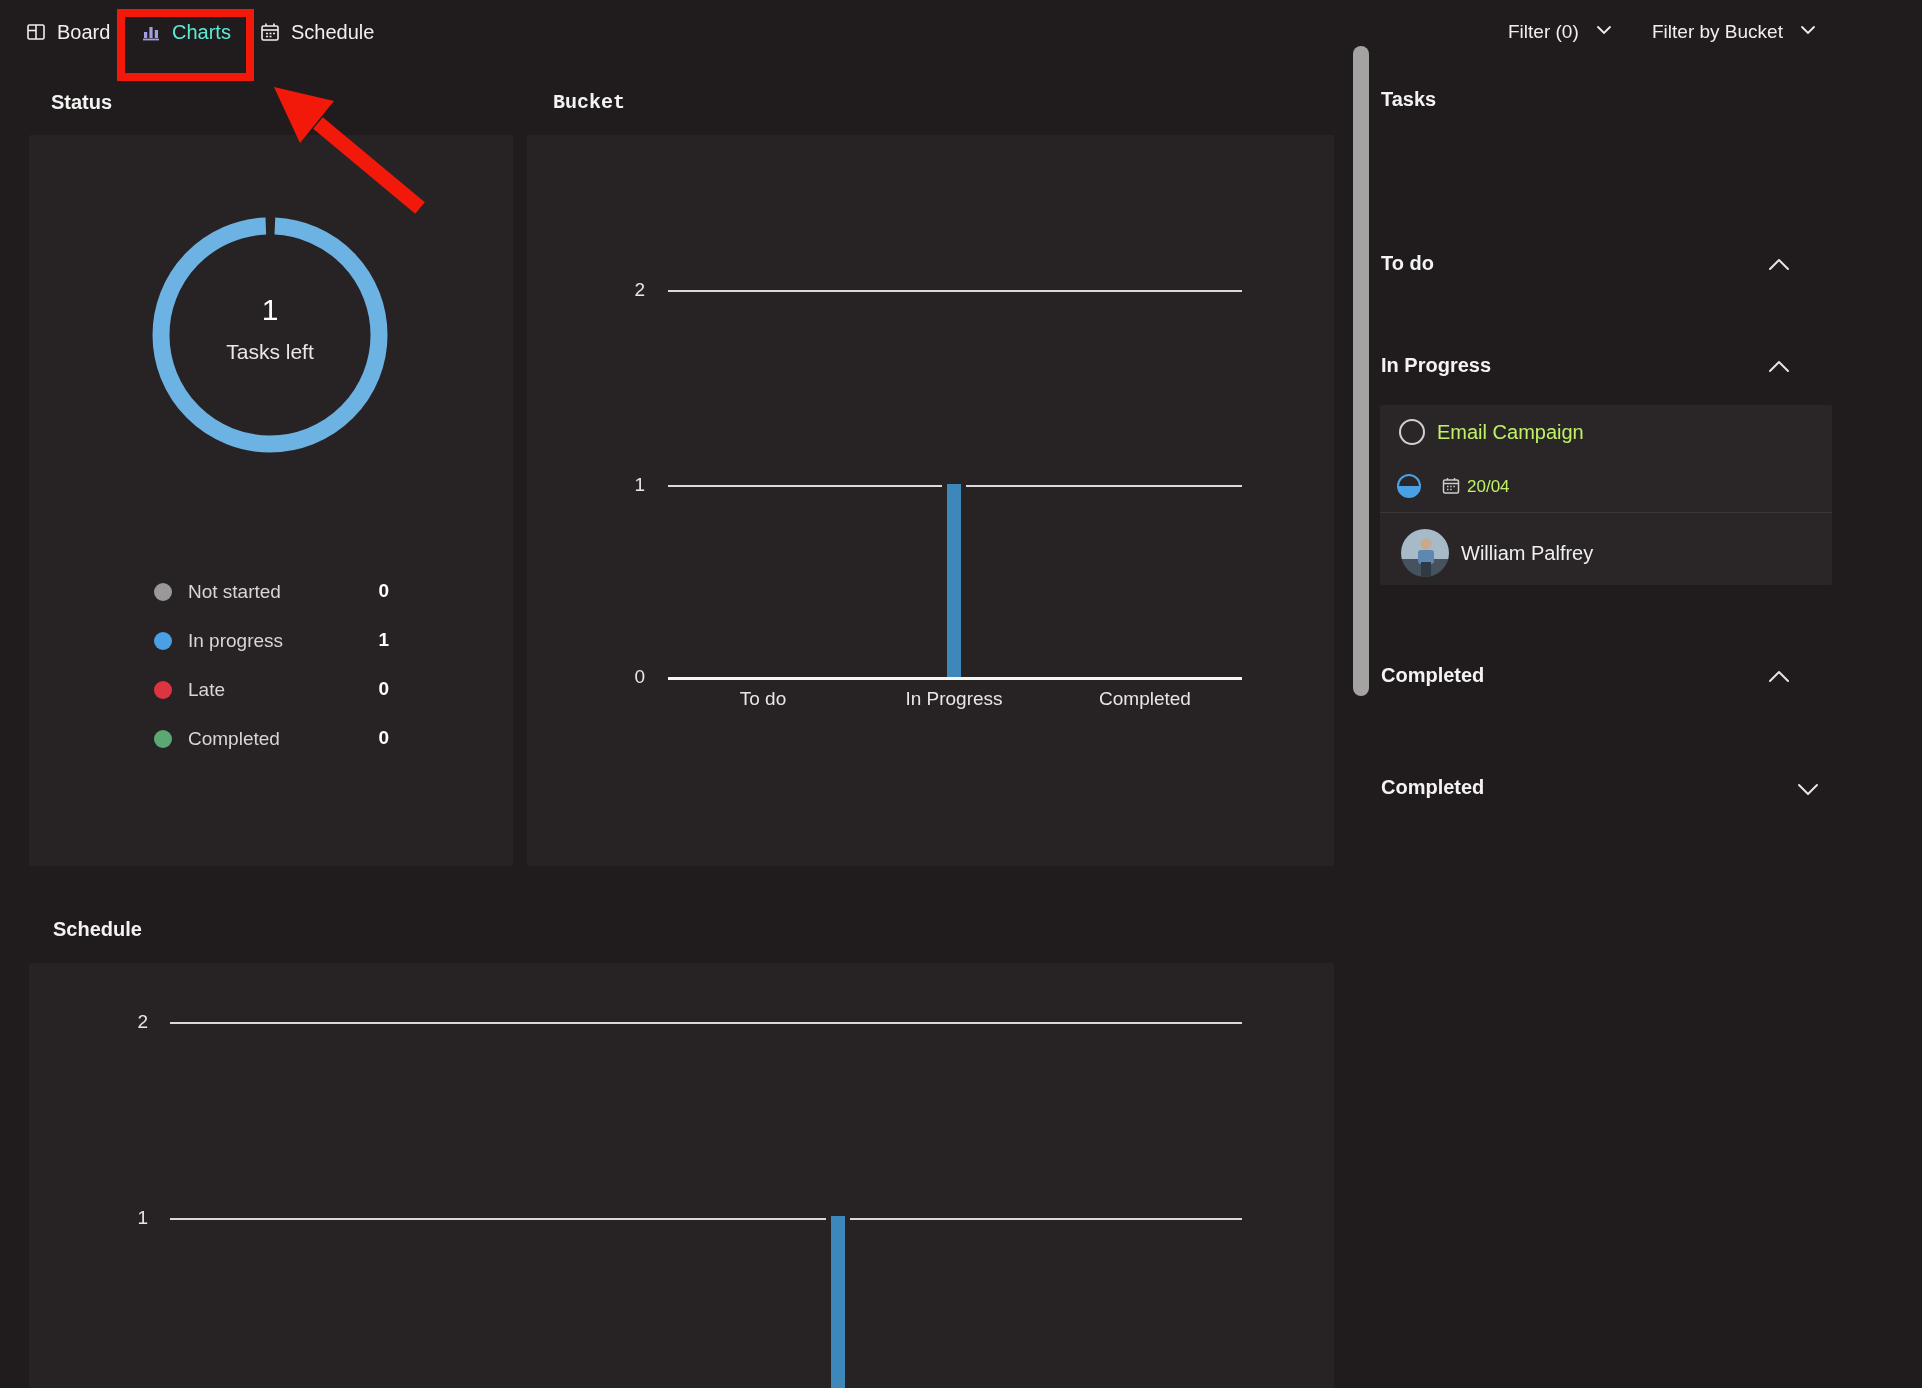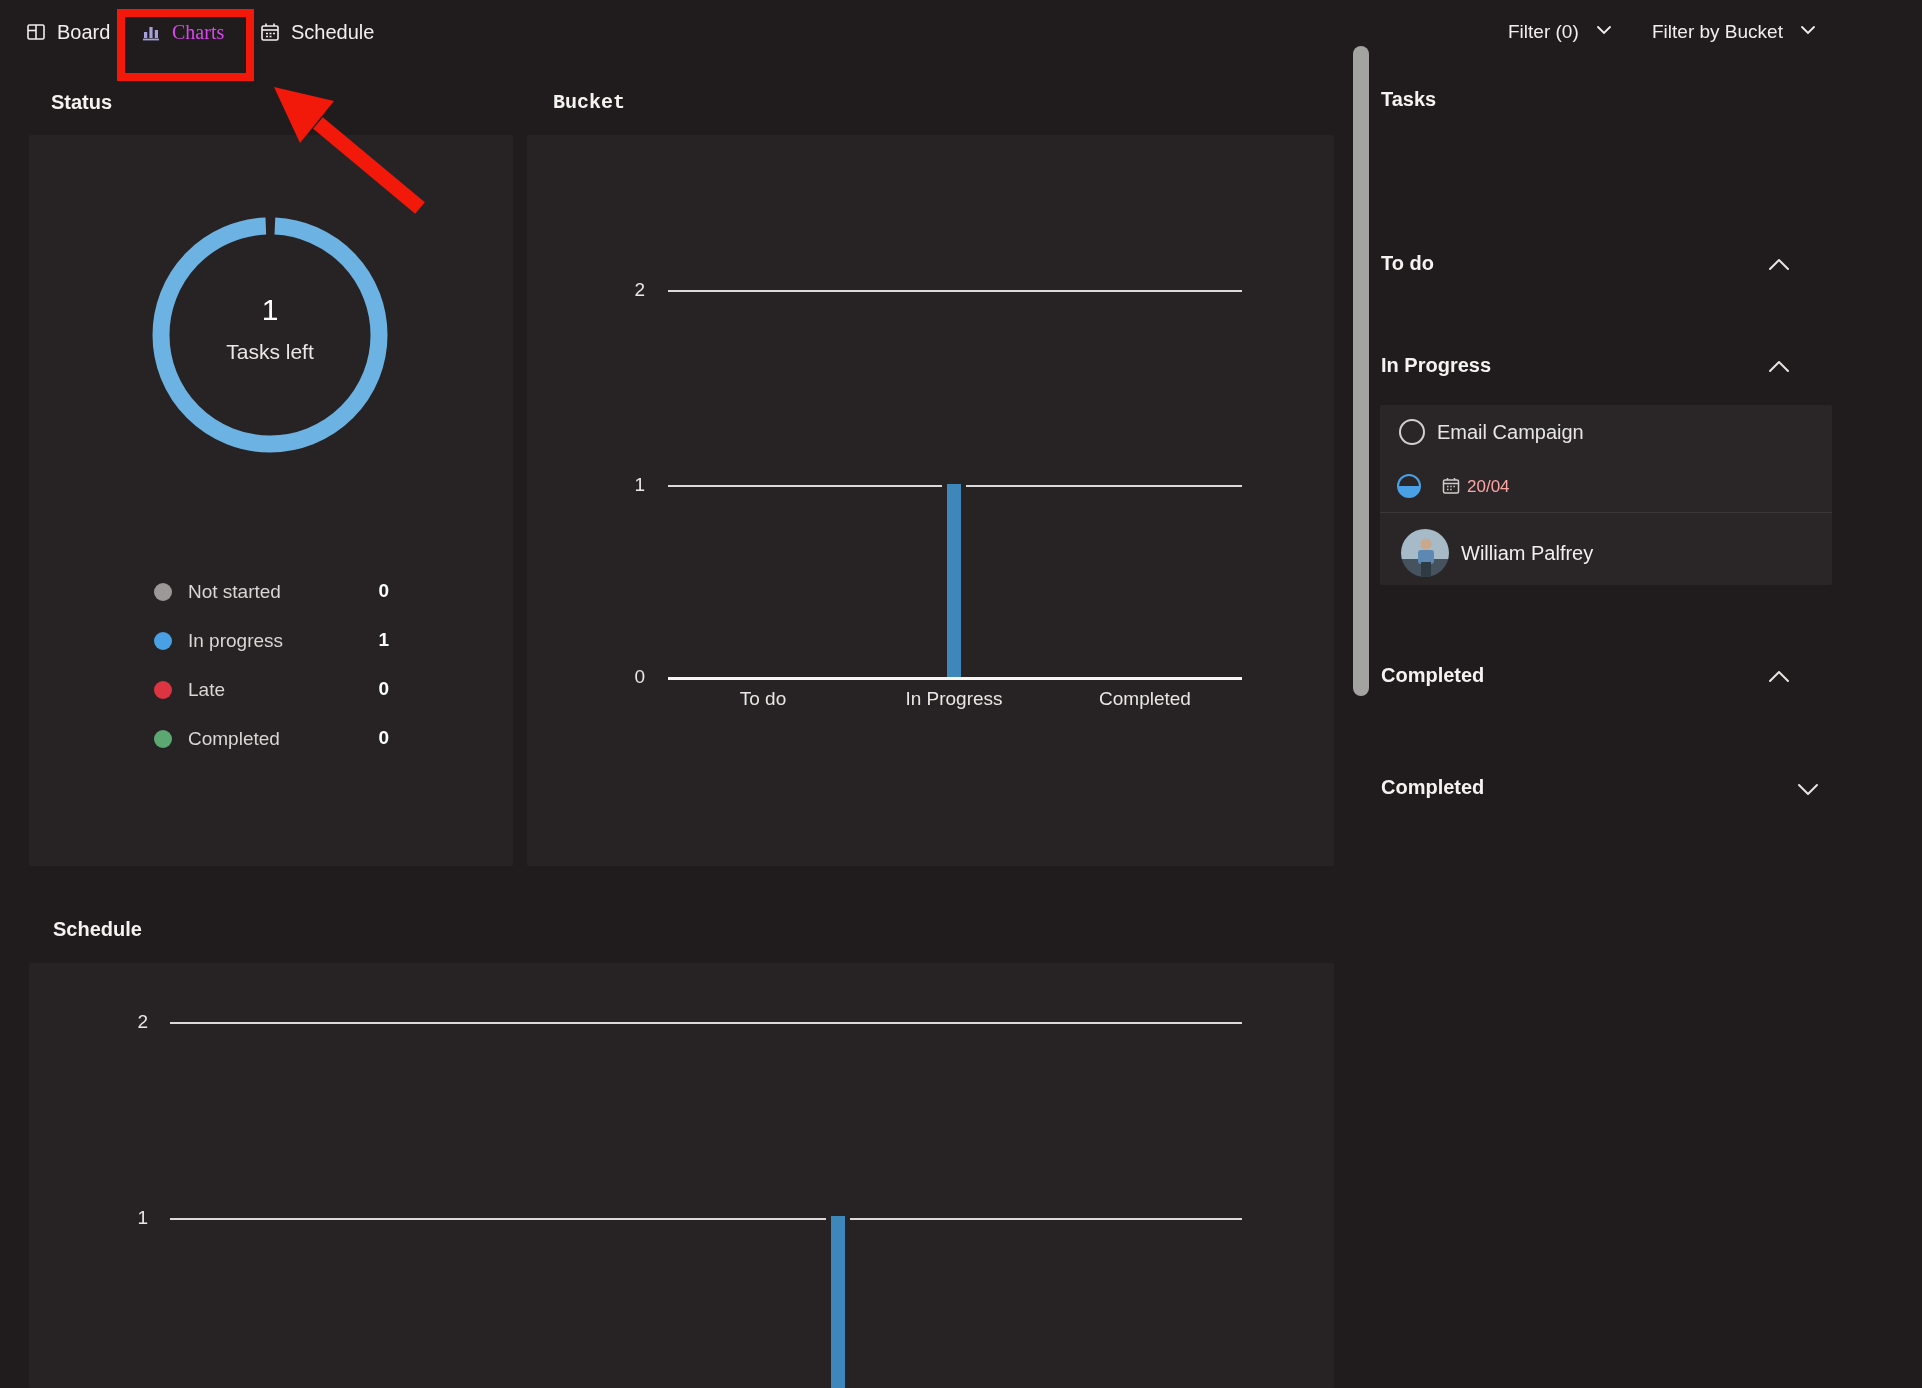--- a/index.html
+++ b/index.html
@@ -8,21 +8,21 @@
     position:relative;width:1922px;height:1388px;overflow:hidden;
     background:#201c1d;
     font-family:"Liberation Sans", sans-serif;
     color:#f0eeee;
   }
   .abs{position:absolute;}
 
   
   .tab{display:flex;align-items:center;gap:10px;font-size:20px;color:#f0eeee;cursor:pointer;height:40px;}
   .tab svg{display:block;}
-  .tab.active{color:#d946ef;font-family:Liberation Serif, serif;}
+  .tab.active{color:#5eead4;}
   .ctrl{display:flex;align-items:center;gap:14px;font-size:19px;color:#f0eeee;cursor:pointer;height:40px;}
 
   
   .card{position:absolute;background:#272324;border-radius:2px;}
   .sec-title{position:absolute;font-size:20px;font-weight:700;color:#f5f3f2;}
 
   
   .donut-center{position:absolute;text-align:center;color:#fff;}
   .donut-num{font-size:30px;line-height:30px;}
   .donut-sub{font-size:21px;line-height:24px;color:#e9e7e5;}
@@ -44,24 +44,24 @@
   
   #panel{position:absolute;left:1379px;top:0;width:453px;height:1388px;}
   .panel-title{position:absolute;left:2px;top:88px;font-size:20px;font-weight:700;color:#f5f3f2;}
   .add-task{position:absolute;left:1px;top:135px;width:450px;height:66px;background:#2a2627;border-radius:3px;cursor:pointer;}
   .add-task-label{position:absolute;left:69px;top:21px;font-size:20px;color:#9d9ad8;}
   .bucket-hdr{position:absolute;left:0;width:452px;height:32px;cursor:pointer;}
   .bucket-hdr .lbl{position:absolute;left:2px;top:3px;font-size:20px;font-weight:700;color:#f5f3f2;}
   .chev{position:absolute;top:2px;}
   .task-card{position:absolute;left:1px;top:405px;width:452px;height:180px;background:#2a2627;border-radius:2px;cursor:pointer;}
   .task-checkbox{position:absolute;left:19px;top:14px;width:26px;height:26px;border:2px solid #d2d0cf;border-radius:50%;cursor:pointer;}
-  .task-title{position:absolute;left:57px;top:16px;font-size:20px;color:#e5e5e5;}
+  .task-title{position:absolute;left:57px;top:16px;font-size:20px;color:#bef264;}
   .status-half{position:absolute;left:17px;top:69px;width:24px;height:24px;border:2px solid #4aa0e4;border-radius:50%;
     background:linear-gradient(to bottom, rgba(0,0,0,0) 50%, #4aa0e4 50%);}
-  .due-date{position:absolute;left:87px;top:72px;font-size:17px;color:#fca5a5;}
+  .due-date{position:absolute;left:87px;top:72px;font-size:17px;color:#bef264;}
   .card-divider{position:absolute;left:0;top:107px;width:452px;height:1px;background:rgba(255,255,255,0.08);}
   .avatar{position:absolute;left:21px;top:124px;width:48px;height:48px;border-radius:50%;overflow:hidden;}
   .assignee{position:absolute;left:81px;top:137px;font-size:20px;color:#f0eeee;}
 
   
   #scroll-thumb{position:absolute;left:1353px;top:46px;width:16px;height:650px;border-radius:8px;background:#a5a3a2;cursor:pointer;}
 
   
   #hl-box{position:absolute;left:117px;top:9px;width:137px;height:72px;border:8px solid #f2190b;pointer-events:none;}
 </style>

